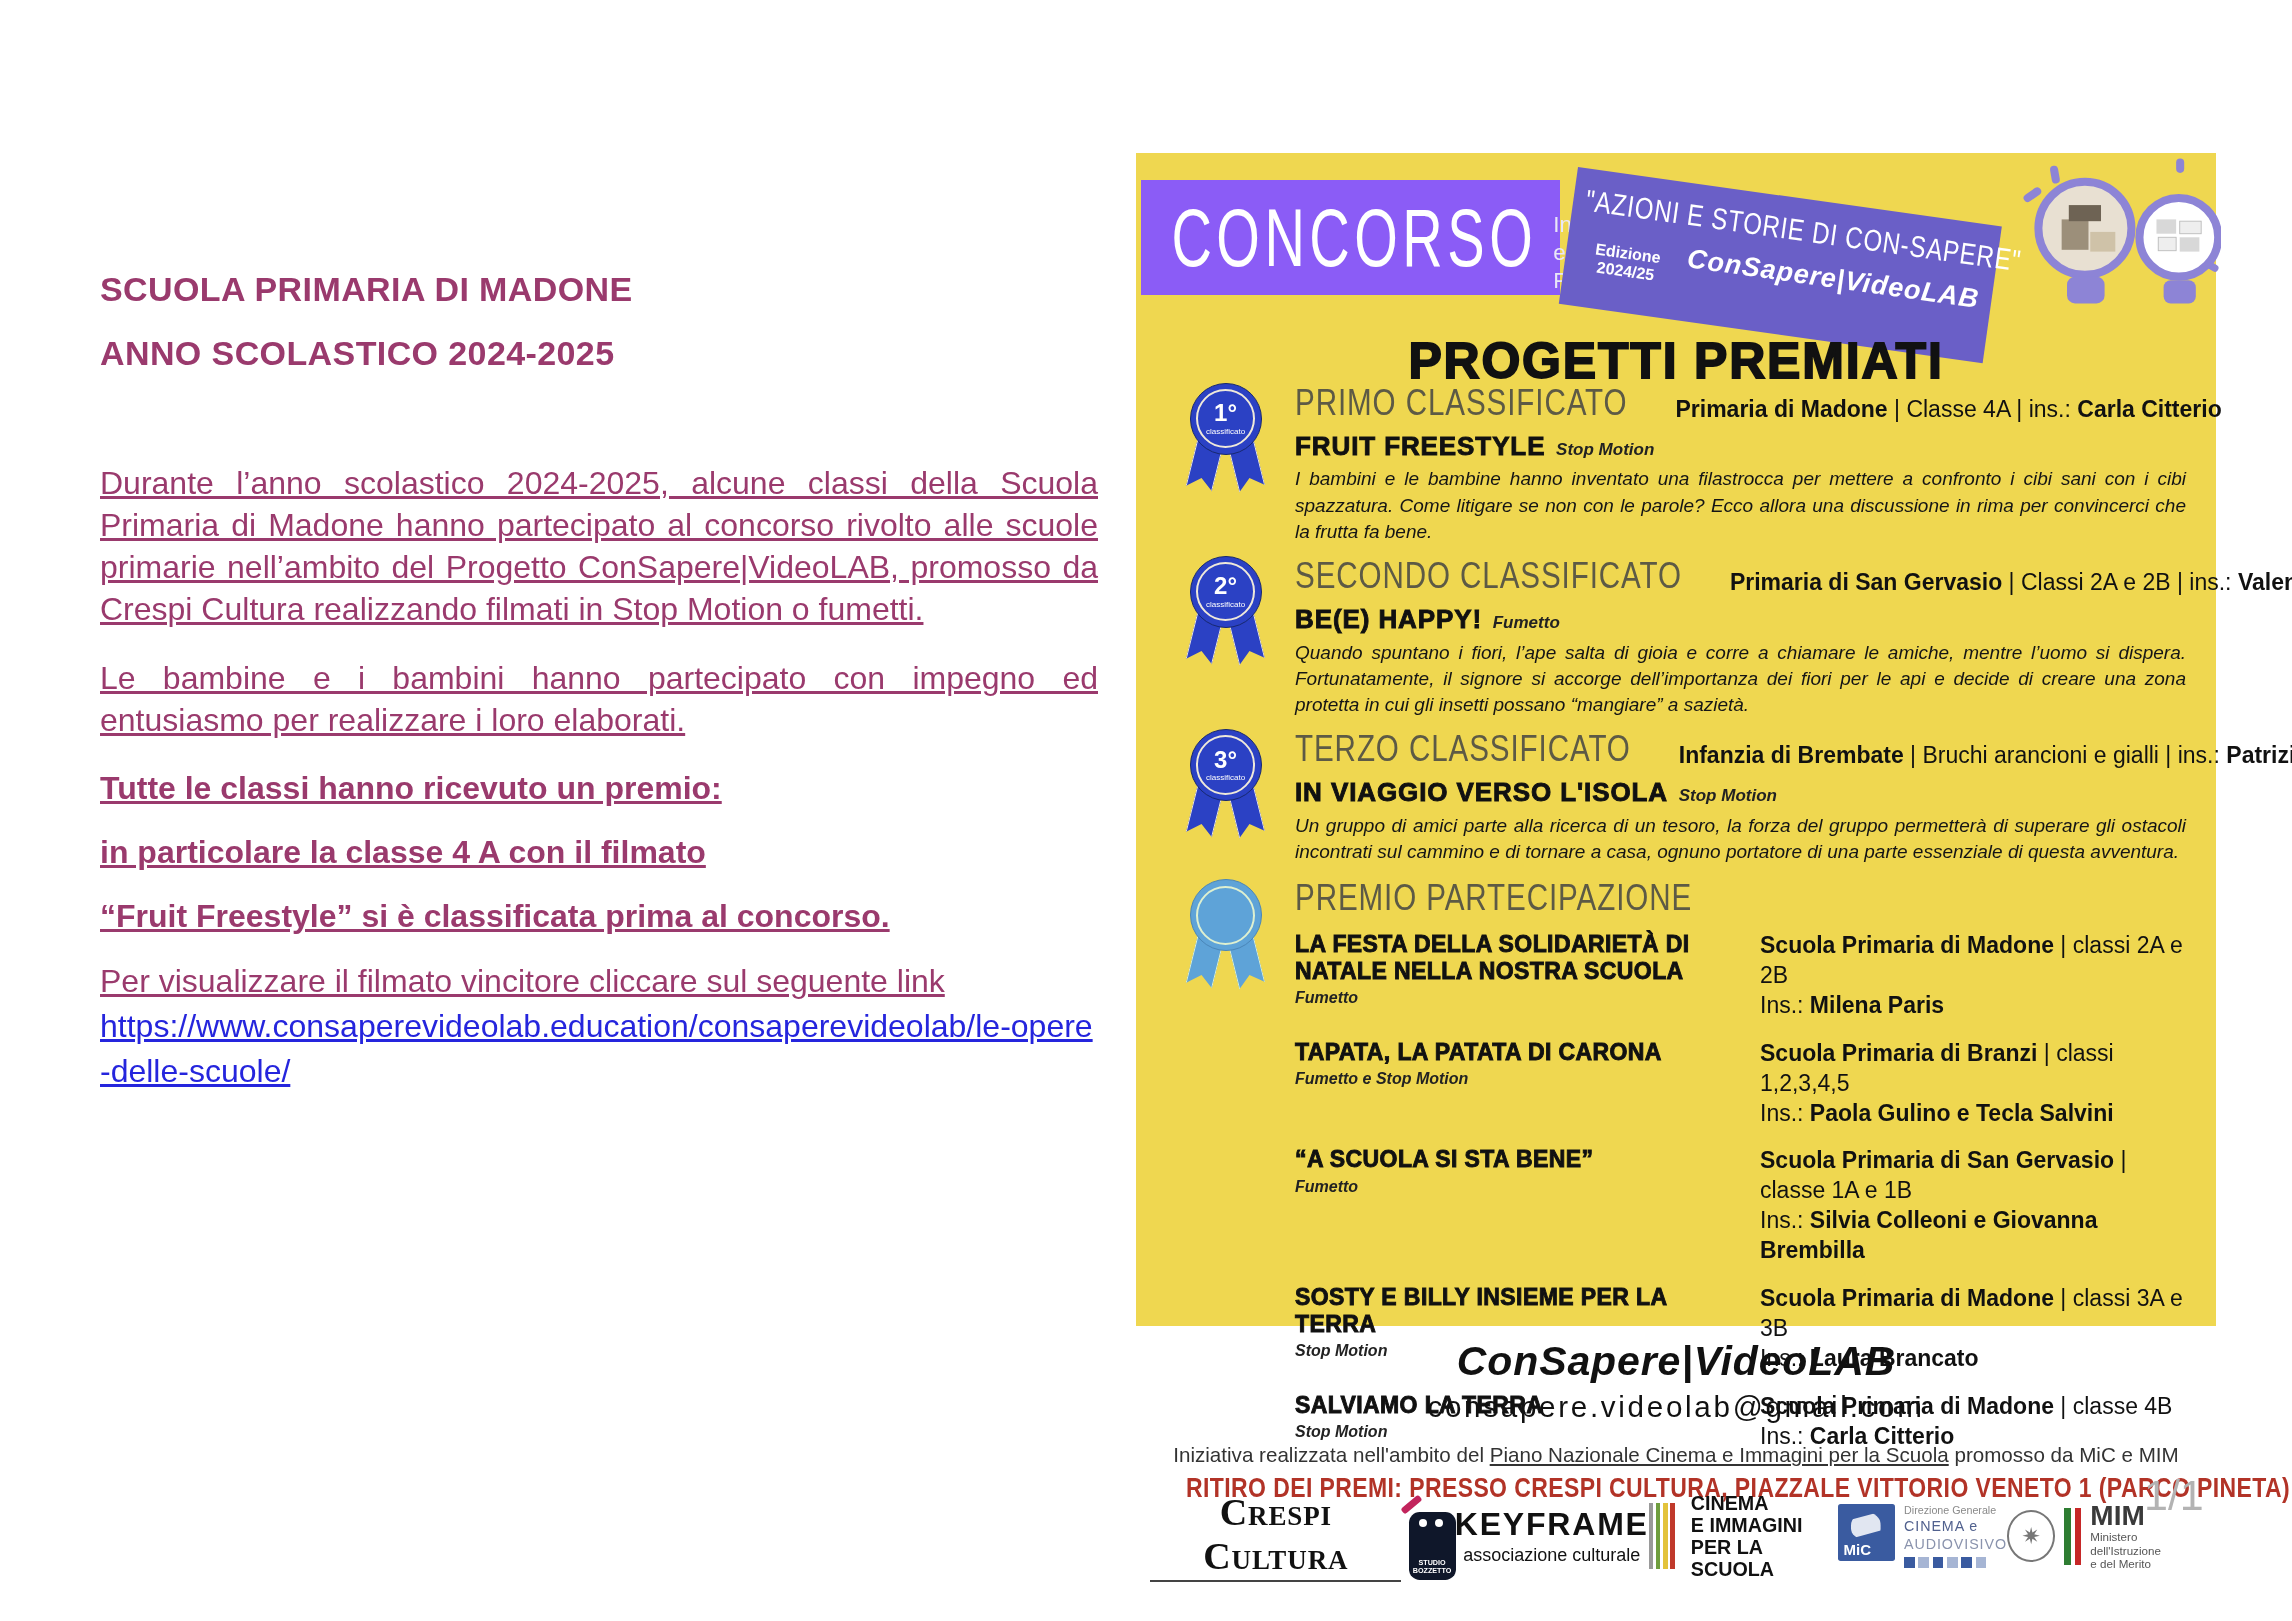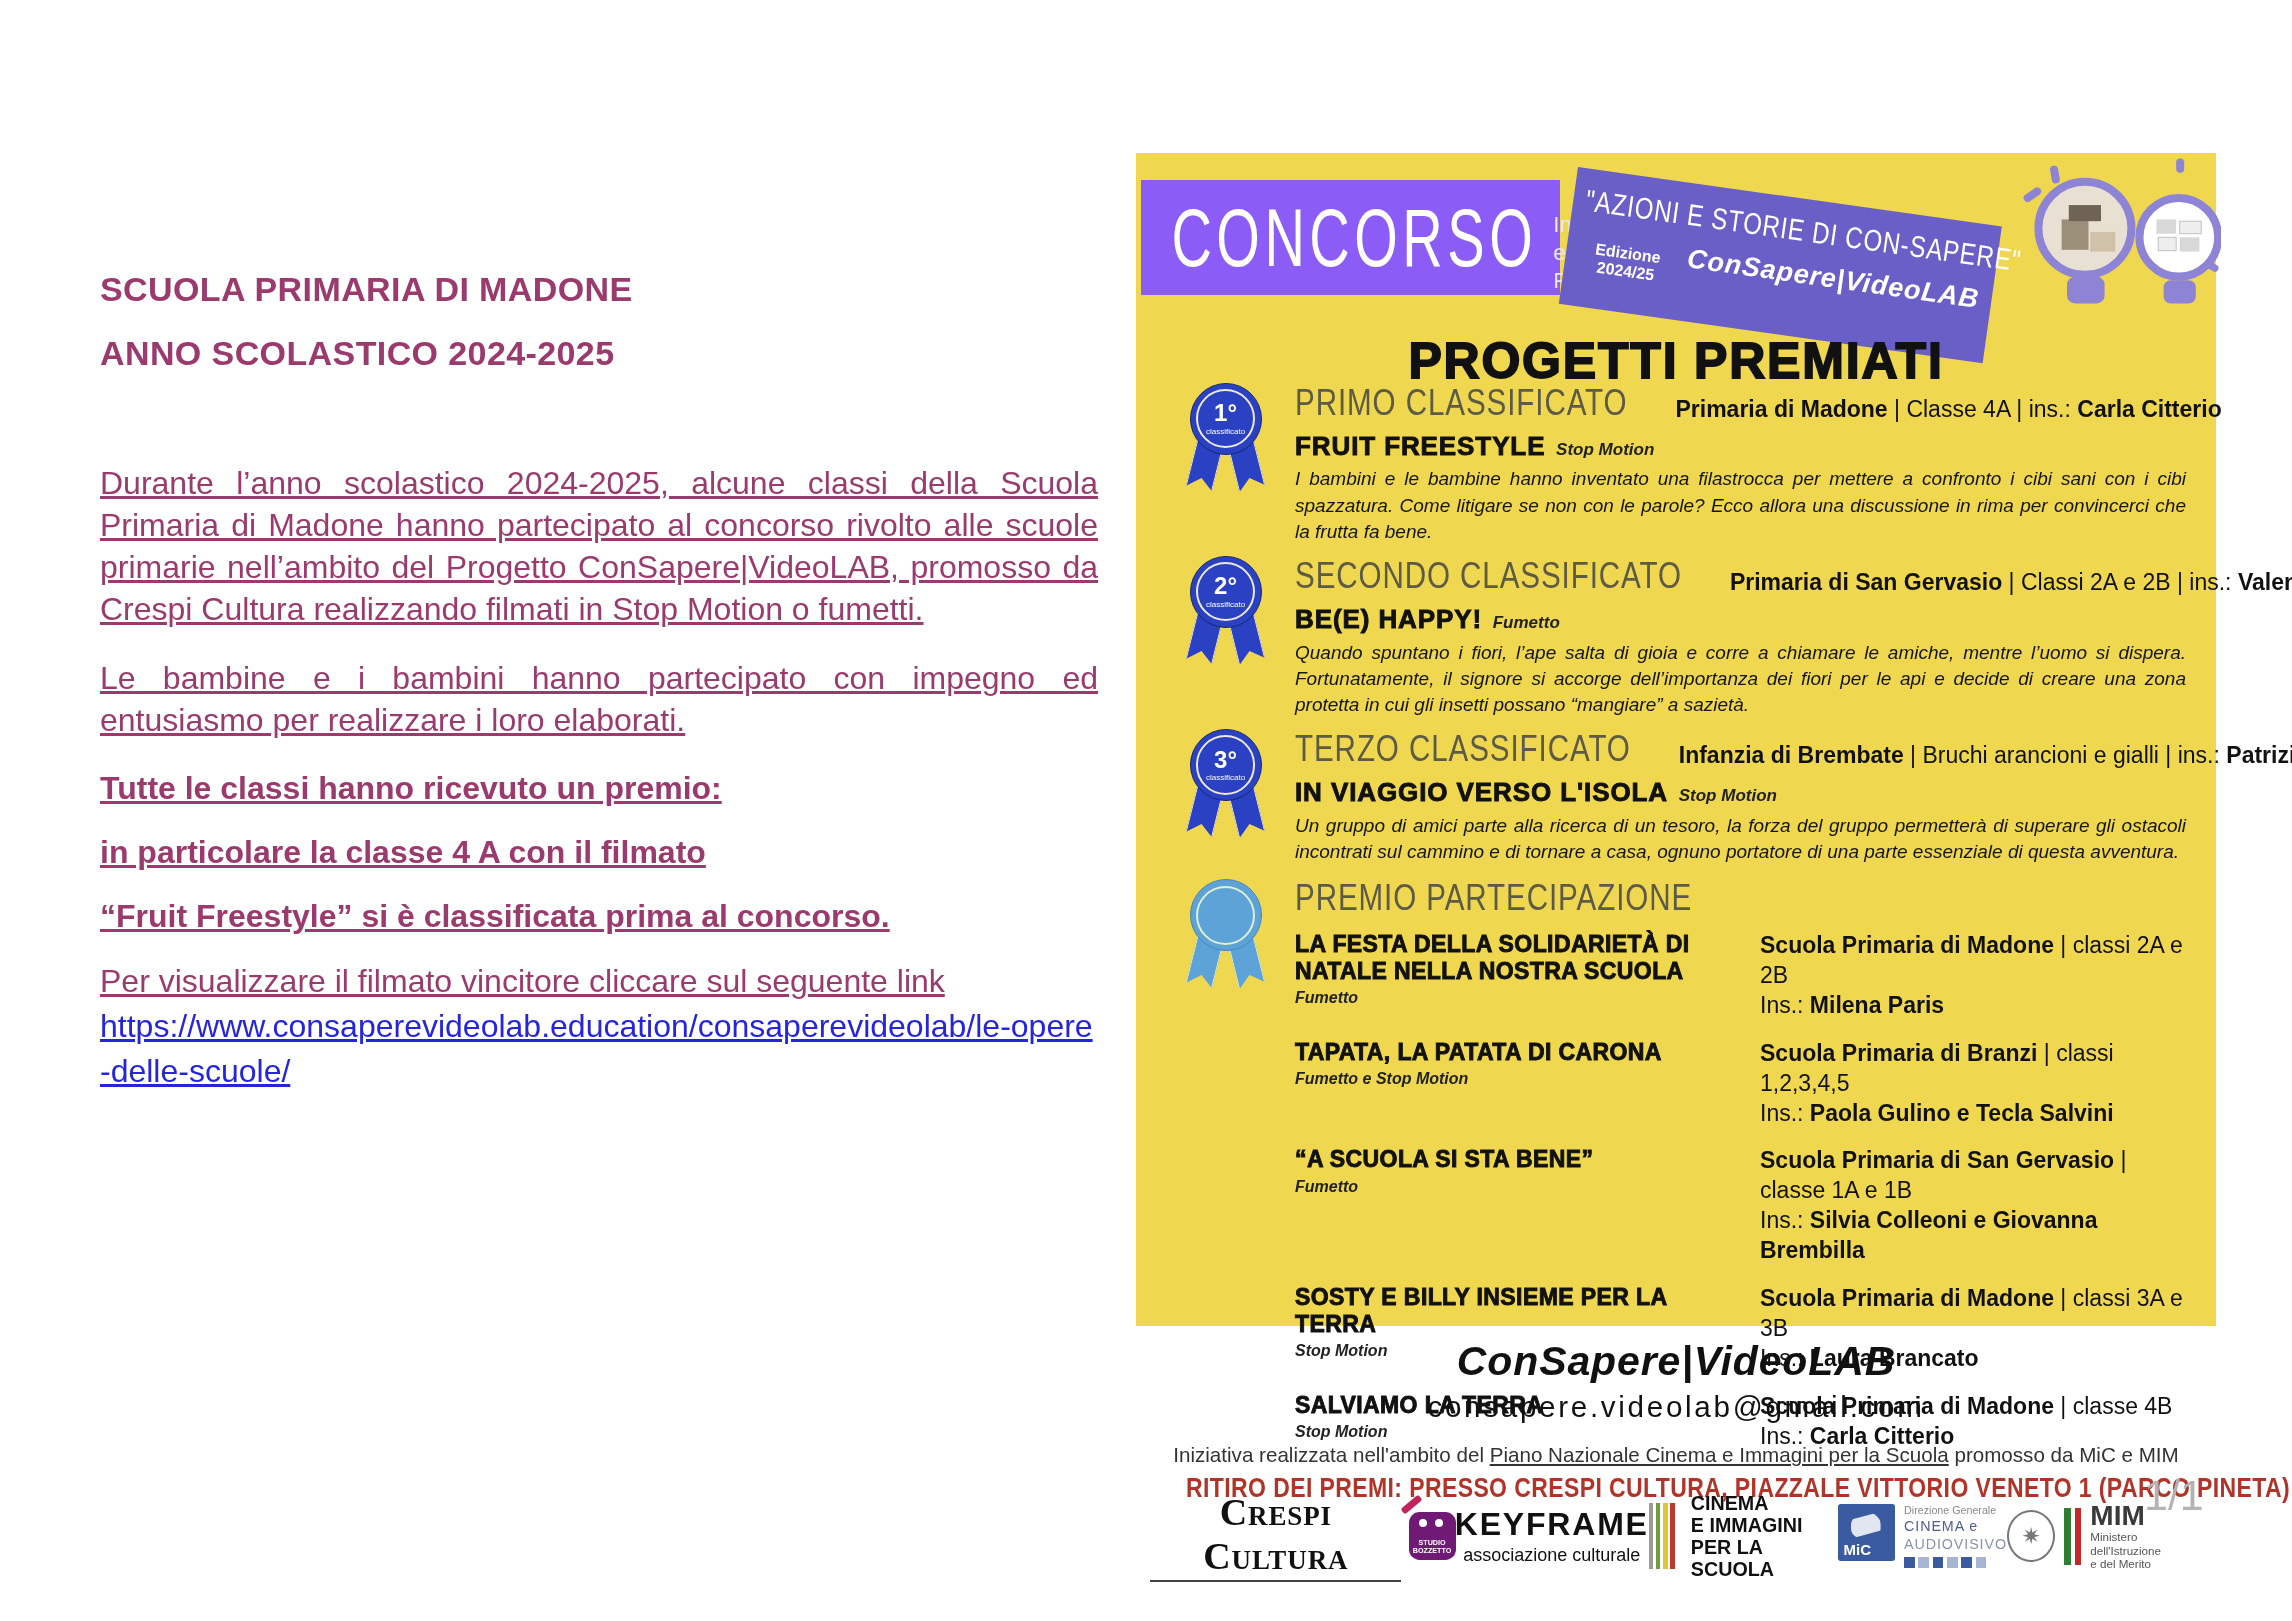--- a/index.html
+++ b/index.html
@@ -81,21 +81,21 @@
   .f-brand{font-size:41px;font-weight:800;letter-spacing:0.9px;font-style:italic;}
   .f-web{font-size:30px;font-weight:700;text-decoration:underline;margin-top:7.2px;letter-spacing:0.9px;}
   .f-email{font-size:29.6px;letter-spacing:2.7px;margin-top:5.4px;}
   .f-init{font-size:20.6px;color:#333;margin-top:19px;}
   .f-init .u{text-decoration:underline;}
   .logos{display:flex;align-items:center;justify-content:space-between;margin-top:23px;padding:0 14.3px;}
 
   .logo-crespi{font-family:"Liberation Serif",serif;font-variant:small-caps;font-size:38px;
                font-weight:600;border-bottom:2.7px solid #444;padding-bottom:1.8px;letter-spacing:0.9px;}
   .logo-bozzetto{position:relative;width:57px;height:63px;}
-  .bz-b{position:absolute;left:7.2px;top:7.2px;width:47px;height:48px;background:#701a75;border-radius:10.7px;
+  .bz-b{position:absolute;left:7.2px;top:7.2px;width:47px;height:68px;background:#0f172a;border-radius:10.7px;
         color:#fff;display:flex;flex-direction:column;align-items:center;justify-content:flex-end;padding-bottom:5.4px;box-sizing:border-box;}
   .bz-b::before{content:"";position:absolute;top:7.2px;left:10.7px;width:8px;height:8px;border-radius:50%;
         background:#fff;box-shadow:16px 0 0 #fff;}
   .bz-text{font-size:7.2px;font-weight:700;line-height:1.1;text-align:center;white-space:pre-line;}
   .bz-hat{position:absolute;left:-1.8px;top:-3.6px;width:23px;height:7.2px;background:#c2245c;transform:rotate(-40deg);border-radius:2.7px;}
   .logo-keyframe{text-align:center;}
   .kf-main{font-size:32px;font-weight:800;letter-spacing:1.8px;}
   .kf-sub{font-size:18px;margin-top:1.8px;}
   .logo-cinema{display:flex;align-items:center;gap:16px;text-align:left;}
   .cin-stripes{display:flex;gap:2.7px;height:66px;}

